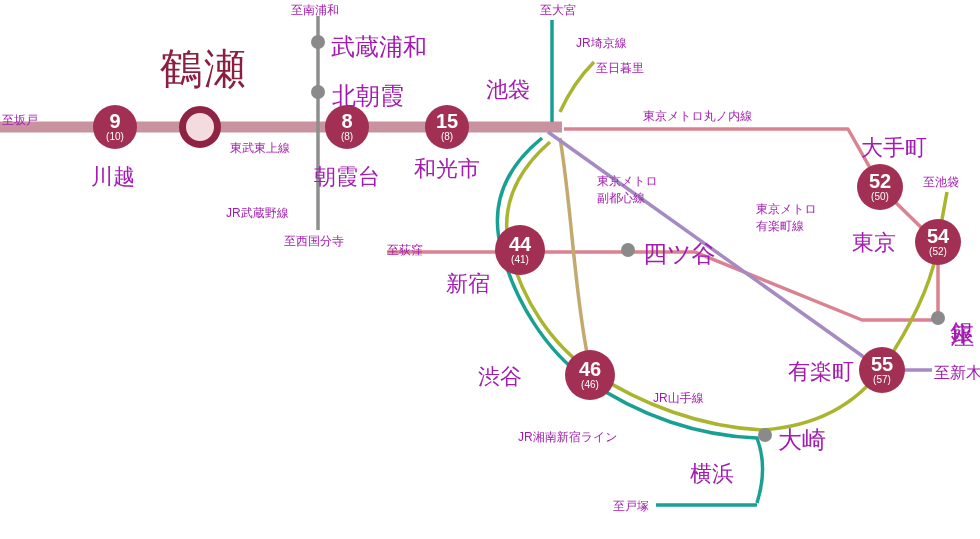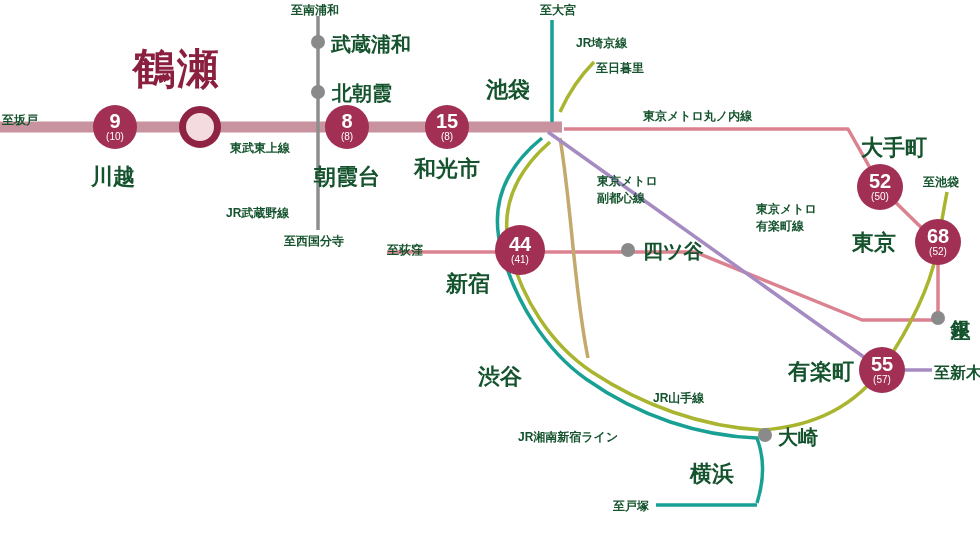--- a/index.html
+++ b/index.html
@@ -1,41 +1,41 @@
 <!DOCTYPE html>
 <html><head>
 <meta charset="utf-8">
 <style>
   html,body{margin:0;padding:0;background:#ffffff;}
   .map{
     position:relative;width:980px;height:539px;background:#ffffff;overflow:hidden;
     font-family:"Liberation Sans","DejaVu Sans",sans-serif;
   }
   .map svg{position:absolute;left:0;top:0;}
-  .lbl{position:absolute;white-space:nowrap;color:#14532d;font-weight:bold;}
+  .lbl{position:absolute;white-space:nowrap;color:#a21caf;font-weight:normal;}
   .sm{font-size:12px;}
   .sm11{font-size:16px;}
-  .n20{font-size:20px;}
+  .n20{font-size:24px;}
   .n22{font-size:22px;}
   .vert{writing-mode:vertical-rl;line-height:1.05;}
   .badge{
     position:absolute;border-radius:50%;background:#a23054;color:#ffffff;
     display:flex;flex-direction:column;align-items:center;justify-content:center;
     text-align:center;box-sizing:border-box;
   }
   .badge .min{font-size:20px;font-weight:bold;line-height:1;}
   .badge .alt{font-size:10px;line-height:1.25;}
   .origin-marker{
     position:absolute;left:179px;top:106px;width:42px;height:42px;border-radius:50%;
     border:7px solid #8e2343;background:#f3dbdf;box-sizing:border-box;
   }
   .origin-name{
-    position:absolute;left:133px;top:48px;width:104px;
+    position:absolute;left:152px;top:48px;width:104px;text-align:center;
     font-family:"DejaVu Serif","Liberation Serif",serif;
-    font-size:42px;font-weight:bold;color:#8b1f3f;letter-spacing:2px;line-height:1;
+    font-size:42px;font-weight:normal;color:#8b1f3f;letter-spacing:2px;line-height:1;
   }
 </style>
 </head>
 <body>
 
 <div class="map">
 
   <svg width="980" height="539" viewBox="0 0 980 539">
 
     <path d="M0 127 H562" fill="none" stroke-width="11" stroke="#c8939f"></path>
@@ -76,26 +76,30 @@
     <span class="alt">(8)</span>
   </div>
   <div class="badge" style="left:425px;top:105px;width:44px;height:44px">
     <span class="min">15</span>
     <span class="alt">(8)</span>
   </div>
   <div class="badge" style="left:495px;top:225px;width:50px;height:50px">
     <span class="min">44</span>
     <span class="alt">(41)</span>
   </div>
+  <div class="badge" style="left:565px;top:350px;width:50px;height:50px">
+    <span class="min">46</span>
+    <span class="alt">(46)</span>
+  </div>
   <div class="badge" style="left:857px;top:164px;width:46px;height:46px">
     <span class="min">52</span>
     <span class="alt">(50)</span>
   </div>
   <div class="badge" style="left:915px;top:219px;width:46px;height:46px">
-    <span class="min">68</span>
+    <span class="min">54</span>
     <span class="alt">(52)</span>
   </div>
   <div class="badge" style="left:859px;top:347px;width:46px;height:46px">
     <span class="min">55</span>
     <span class="alt">(57)</span>
   </div>
 
   <div class="lbl n22" style="left:91px;top:162px">川越</div>
   <div class="lbl n20" style="left:331px;top:31px">武蔵浦和</div>
   <div class="lbl n20" style="left:332px;top:80px">北朝霞</div>

